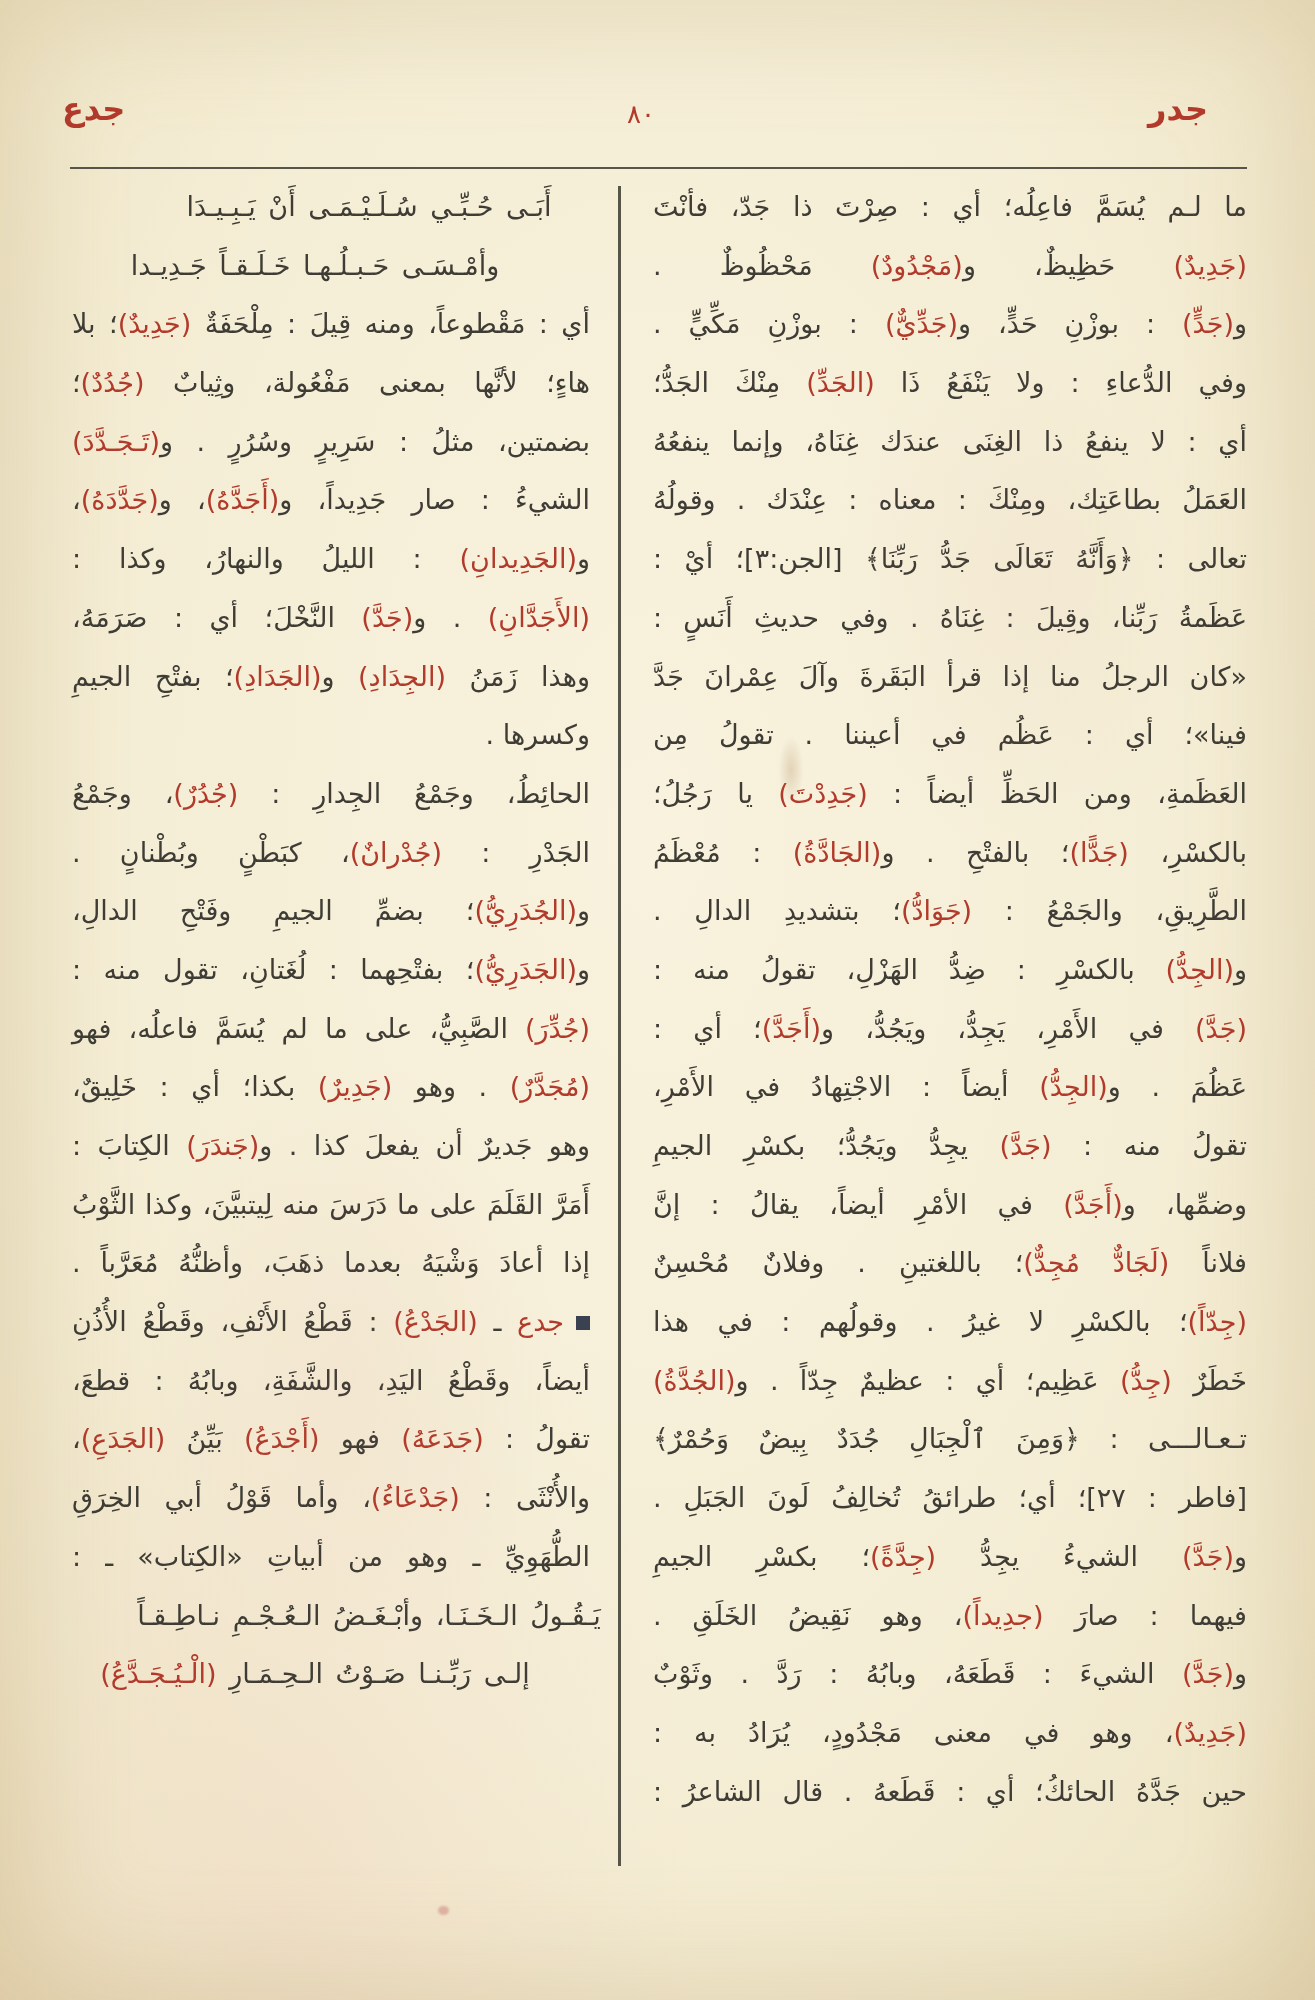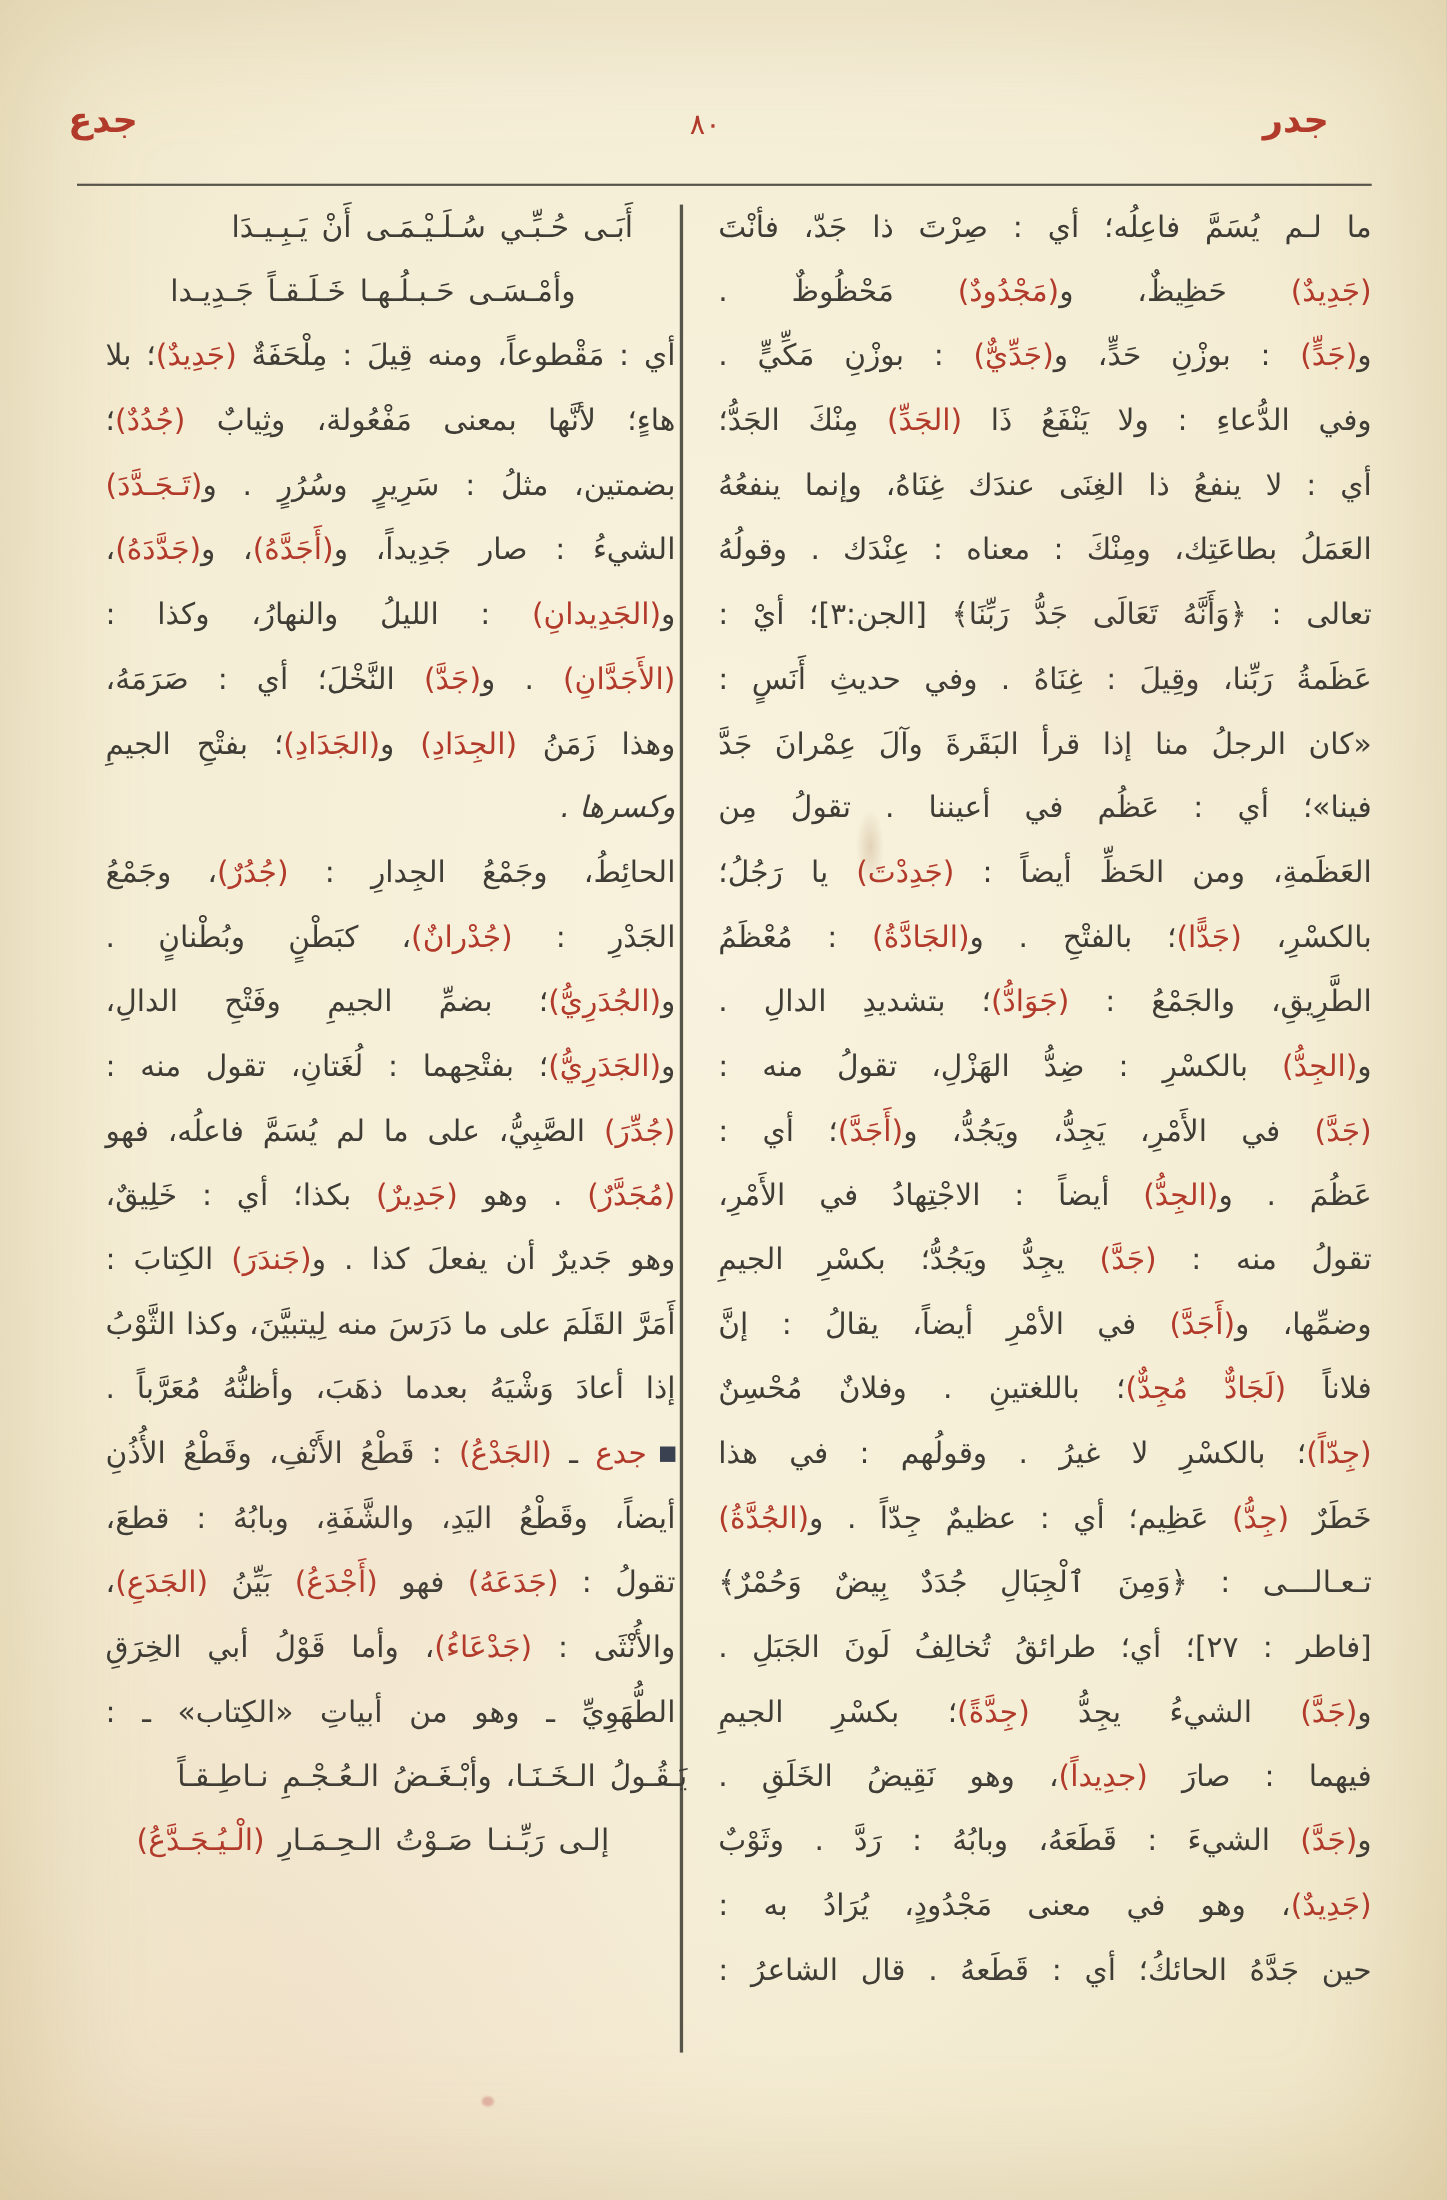--- a/index.html
+++ b/index.html
@@ -19,27 +19,27 @@
   
   .hdr{position:absolute;font-weight:600;color:var(--red,#b23a2b);}
   .hdr-left{top:90px;left:62px;font-size:32px;}
   .hdr-num{top:99px;left:575px;width:80px;text-align:right;font-size:26px;font-weight:400;}
   .hdr-right{top:90px;left:1148px;font-size:32px;}
   .rule{position:absolute;top:167px;left:70px;width:1177px;height:2px;background:var(--rule,#57544a);}
   .divider{position:absolute;top:186px;left:618px;width:3px;height:1680px;background:var(--rule,#57544a);}
   
   .col{position:absolute;top:178px;}
   .col-right{right:68px;width:594px;}
-  .col-left{left:72px;width:518px;margin-left:24px;}
+  .col-left{left:72px;width:518px;}
   .line{
     height:58.7px;line-height:58.7px;font-size:27px;
     text-align:justify;text-align-last:justify;
     white-space:normal;overflow:visible;
   }
-  .line.s{text-align:left;text-align-last:right;font-style:italic;}
+  .line.s{text-align:left;text-align-last:right;}
   .line.pr,.line.pl{text-align:center;text-align-last:center;letter-spacing:1.5px;word-spacing:4px;}
   .line.pr{transform:translateX(38px);}
   .line.pl{transform:translateX(-16px);}
   .red{color:var(--red,#b23a2b);}
   .ink{color:var(--ink,#3e3c35);}
   .bullet{
     display:inline-block;width:14px;height:14px;
     background:var(--bullet,#3a4150);
     margin-left:12px;vertical-align:1px;
   }

